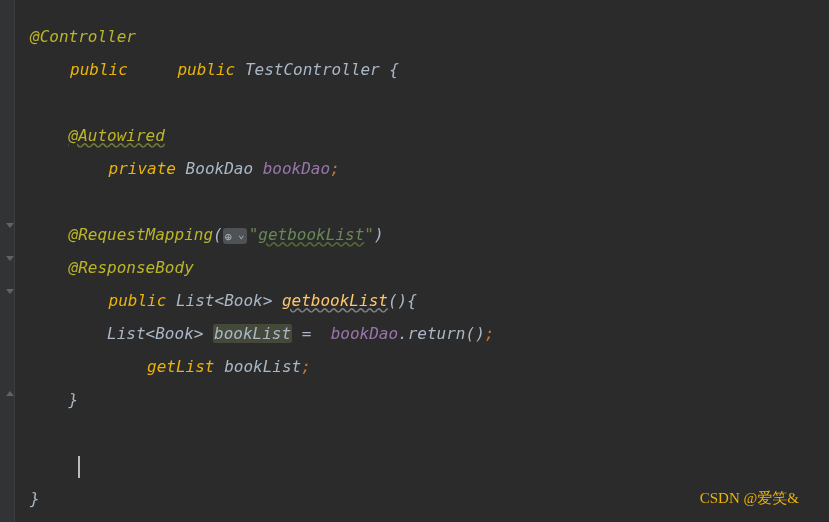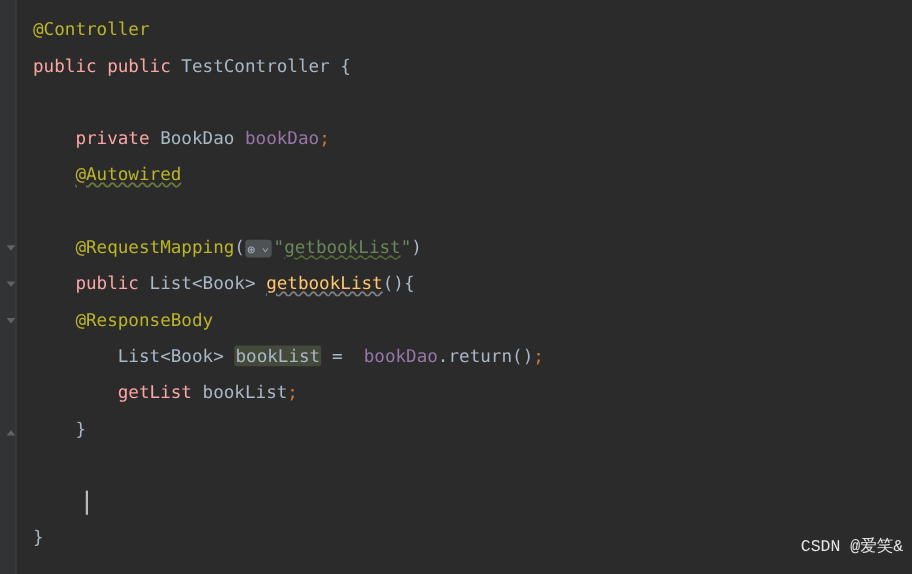--- a/index.html
+++ b/index.html
@@ -26,26 +26,27 @@
     .gutter-icon {
       position: absolute;
       left: 5px;
       width: 10px;
       height: 10px;
       color: #606366;
     }
     .icon-svg { display: block; }
     .code {
       padding-left: 30px;
-      padding-top: 12px;
+      padding-top: 22px;
+      font-style: italic;
     }
     .line { white-space: pre; height: 33px; }
     .annotation { color: #bbb529; }
     .annotation-u { color: #bbb529; text-decoration: underline; text-decoration-style: wavy; text-decoration-color: #6e7a3c; }
-    .keyword { color: #fca5a5; }
+    .keyword { color: #eab308; margin-left: 40px; }
     .classname { color: #a9b7c6; margin-top: 24px; }
     .field { color: #9876aa; }
     .method-warn { color: #ffc66d; text-decoration: underline; text-decoration-style: wavy; text-decoration-color: #808080; }
     .string { color: #6a8759; }
     .string-u { color: #6a8759; text-decoration: underline; text-decoration-style: wavy; text-decoration-color: #556b2f; }
     .punct { color: #a9b7c6; }
     .semi { color: #cc7832; }
     .var-highlight { background: #44493a; border-radius: 2px; padding: 0 1px; }
     .cursor {
       display: inline-block;
@@ -77,24 +78,24 @@
       content: "⌄";
       position: absolute;
       right: 2px;
       top: -3px;
       font-size: 11px;
       color: #a9b7c6;
     }
     .watermark {
       position: absolute;
       bottom: 10px;
-      right: 8px;
-      color: #e5e5e5;
+      right: 30px;
+      color: #eab308;
       font-size: 15px;
-      font-family: Liberation Mono, monospace;
+      font-family: Liberation Serif, serif;
     }
   </style>
 </head>
 <body>
 
 <div class="gutter">
   <span class="gutter-icon" style="top:222px;">
     <svg class="icon-svg" viewBox="0 0 10 10">
         <path d="M1 1 L9 1 L5 6 Z" fill="#606366"></path>
       </svg>
@@ -113,26 +114,26 @@
     <svg class="icon-svg" viewBox="0 0 10 10">
         <path d="M1 9 L9 9 L5 4 Z" fill="#606366"></path>
       </svg>
   </span>
 </div>
 
 <div class="code">
   <div class="line"><span class="annotation">@Controller</span></div>
   <div class="line"><span class="keyword">public</span> <span class="keyword">public</span> <span class="classname">TestController</span><span class="punct"> {</span></div>
   <div class="line"></div>
+  <div class="line">    <span class="annotation-u">@Autowired</span></div>
   <div class="line">    <span class="keyword">private</span> <span class="classname">BookDao</span> <span class="field">bookDao</span><span class="semi">;</span></div>
-  <div class="line">    <span class="annotation-u">@Autowired</span></div>
   <div class="line"></div>
   <div class="line">    <span class="annotation">@RequestMapping</span><span class="punct">(</span><span class="globe-icon"></span><span class="string">"</span><span class="string-u">getbookList</span><span class="string">"</span><span class="punct">)</span></div>
+  <div class="line">    <span class="annotation">@ResponseBody</span></div>
   <div class="line">    <span class="keyword">public</span> <span class="classname">List&lt;Book&gt;</span> <span class="method-warn">getbookList</span><span class="punct">(){</span></div>
-  <div class="line">    <span class="annotation">@ResponseBody</span></div>
   <div class="line">        <span class="classname">List&lt;Book&gt;</span> <span class="var-highlight">bookList</span><span class="punct"> =  </span><span class="field">bookDao</span><span class="punct">.</span><span class="classname">return</span><span class="punct">()</span><span class="semi">;</span></div>
   <div class="line">        <span class="keyword">getList</span> <span class="classname">bookList</span><span class="semi">;</span></div>
   <div class="line">    <span class="punct">}</span></div>
   <div class="line"></div>
   <div class="line"><span class="cursor"></span></div>
   <div class="line"><span class="punct">}</span></div>
 </div>
 
 <div class="watermark">CSDN @爱笑&amp;</div>
 

